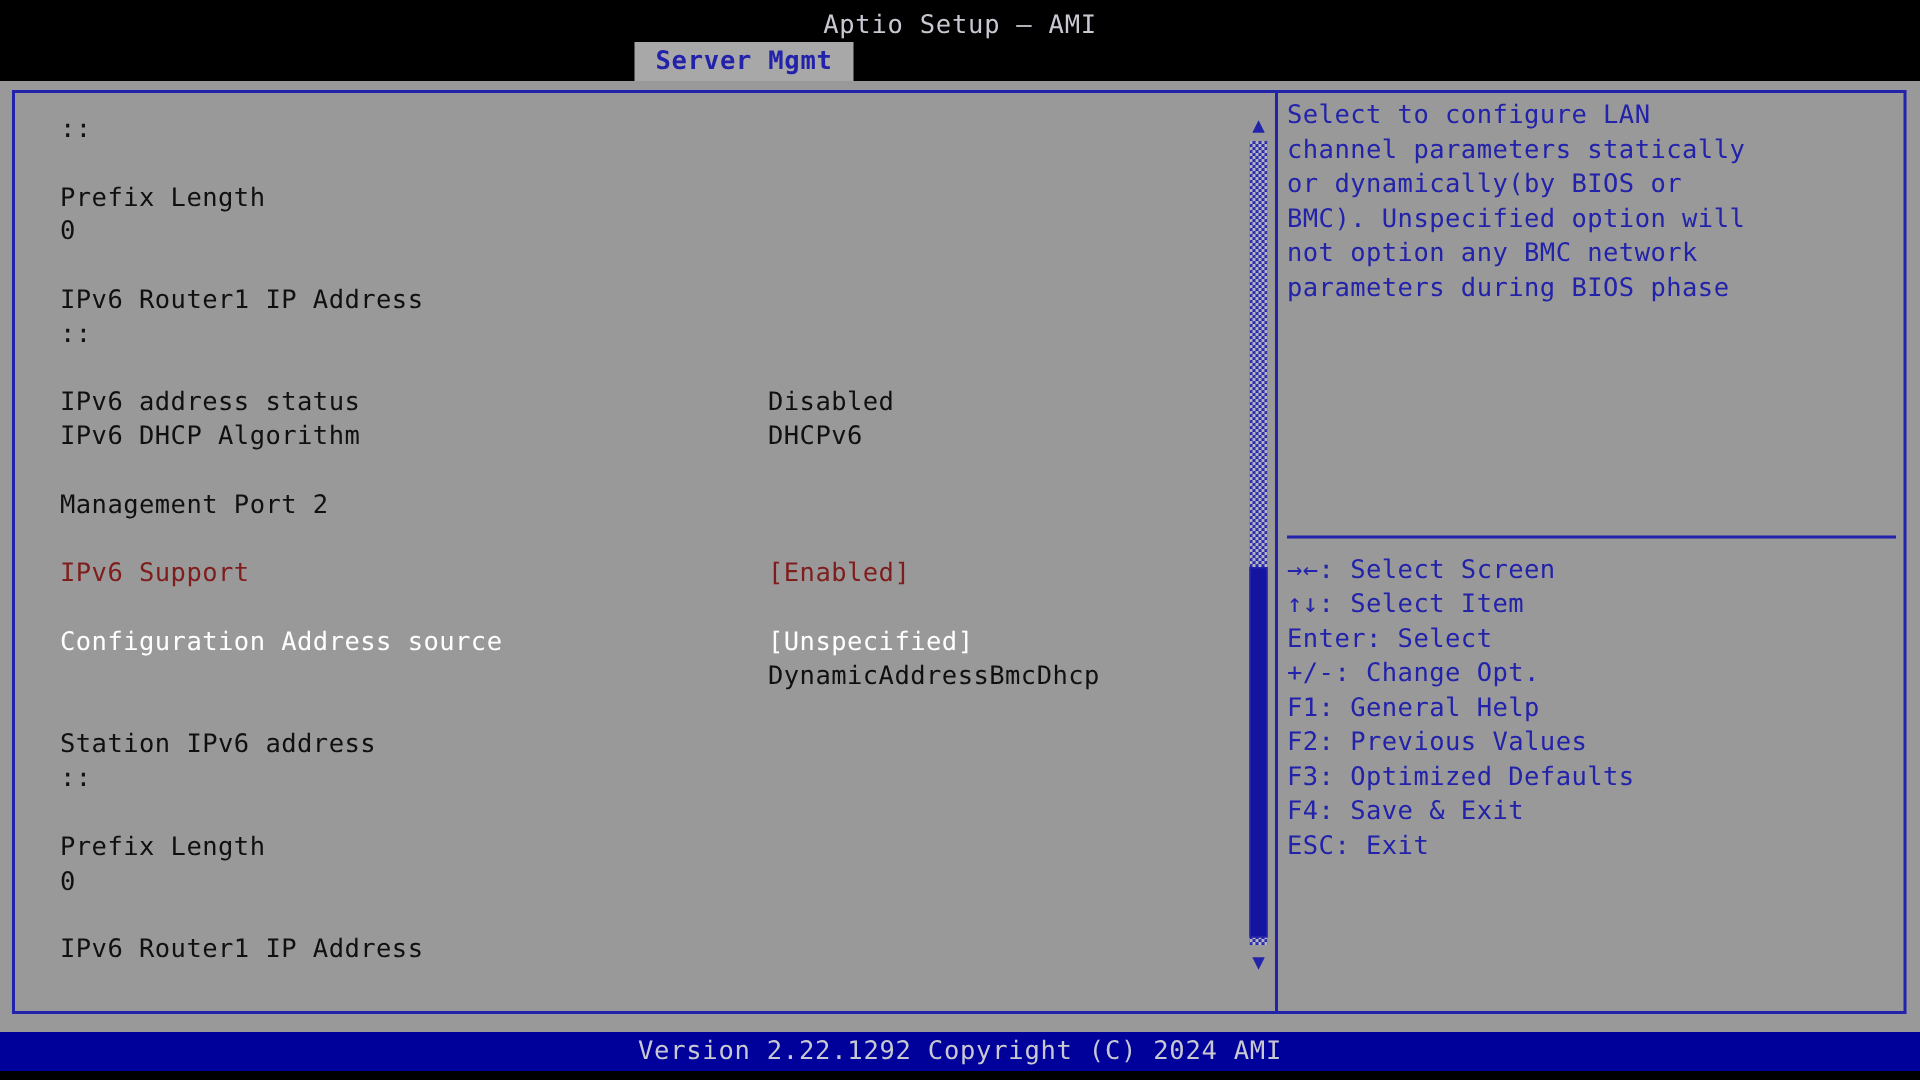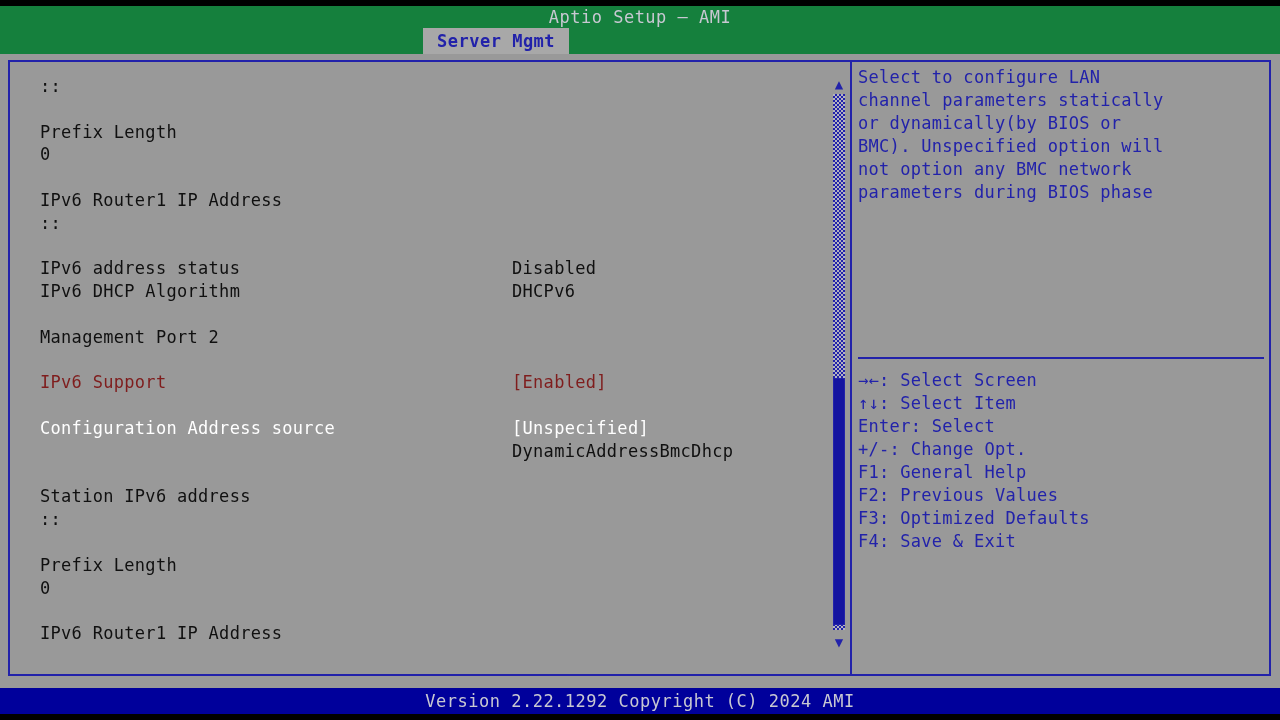--- a/index.html
+++ b/index.html
@@ -9,21 +9,21 @@
     font-family:"DejaVu Sans Mono","Liberation Mono",monospace;
     overflow:hidden;
   }
   .screen{
     position:absolute;left:0;top:0;width:1280px;height:720px;
     background:#999999;
   }
   
   .header{
     position:absolute;left:0;top:0;width:1280px;height:54px;
-    background:#15803d;
+    background:#000000;
   }
   .top-strip{
     position:absolute;left:0;top:0;width:1280px;height:6px;
     background:#000000;
   }
   .app-title{
     position:absolute;left:0;top:6px;width:1280px;height:22px;
     line-height:22px;text-align:center;
     color:#c8c8d2;font-size:17px;letter-spacing:0.5px;
   }
@@ -166,20 +166,21 @@
     <div class="help-divider"></div>
     <div class="keys" id="help-keys">
         <div class="help-line">→←: Select Screen</div>
         <div class="help-line">↑↓: Select Item</div>
         <div class="help-line">Enter: Select</div>
         <div class="help-line">+/-: Change Opt.</div>
         <div class="help-line">F1: General Help</div>
         <div class="help-line">F2: Previous Values</div>
         <div class="help-line">F3: Optimized Defaults</div>
         <div class="help-line">F4: Save &amp; Exit</div>
+        <div class="help-line">ESC: Exit</div>
       </div>
   </div>
 
   <div class="footer">
     <div class="footer-text">Version 2.22.1292 Copyright (C) 2024 AMI</div>
   </div>
   <div class="bottom-strip"></div>
 
 </div>
 

